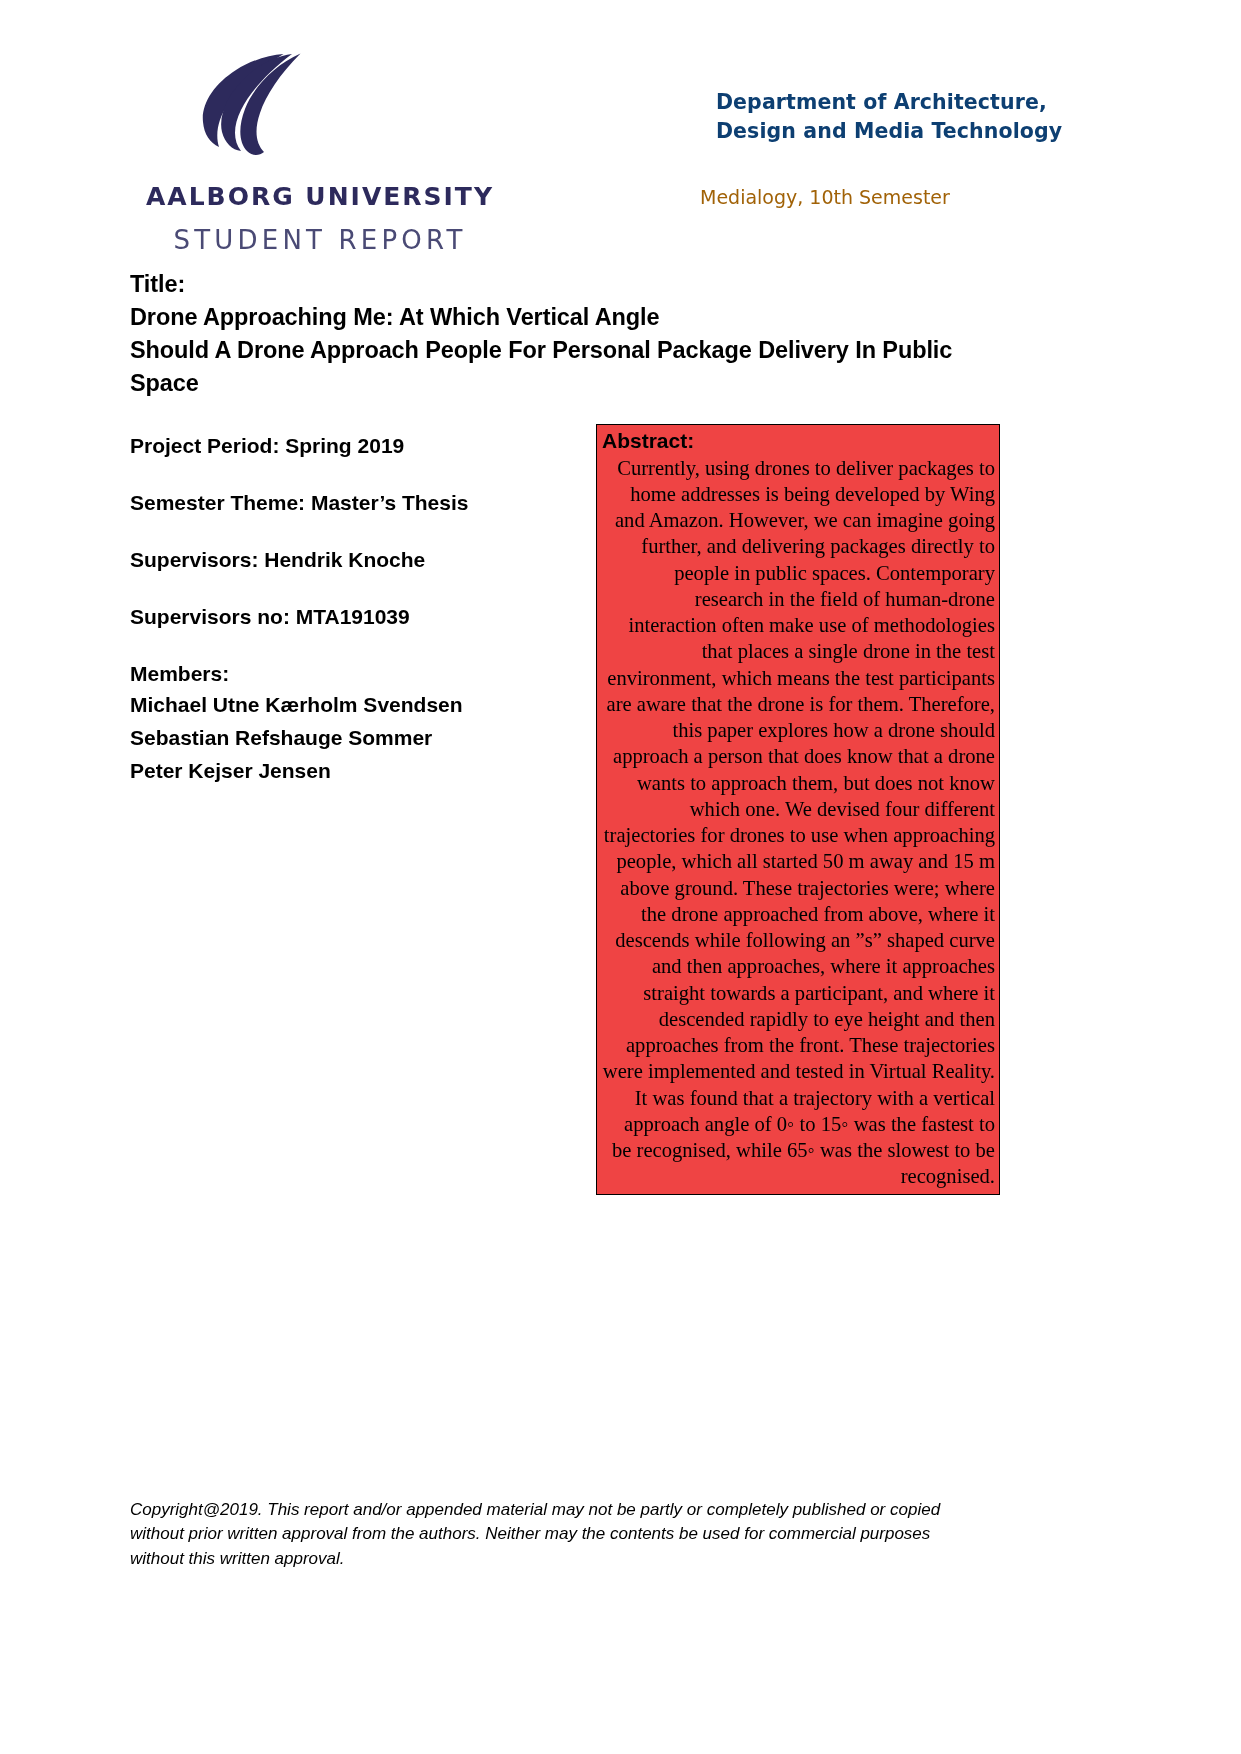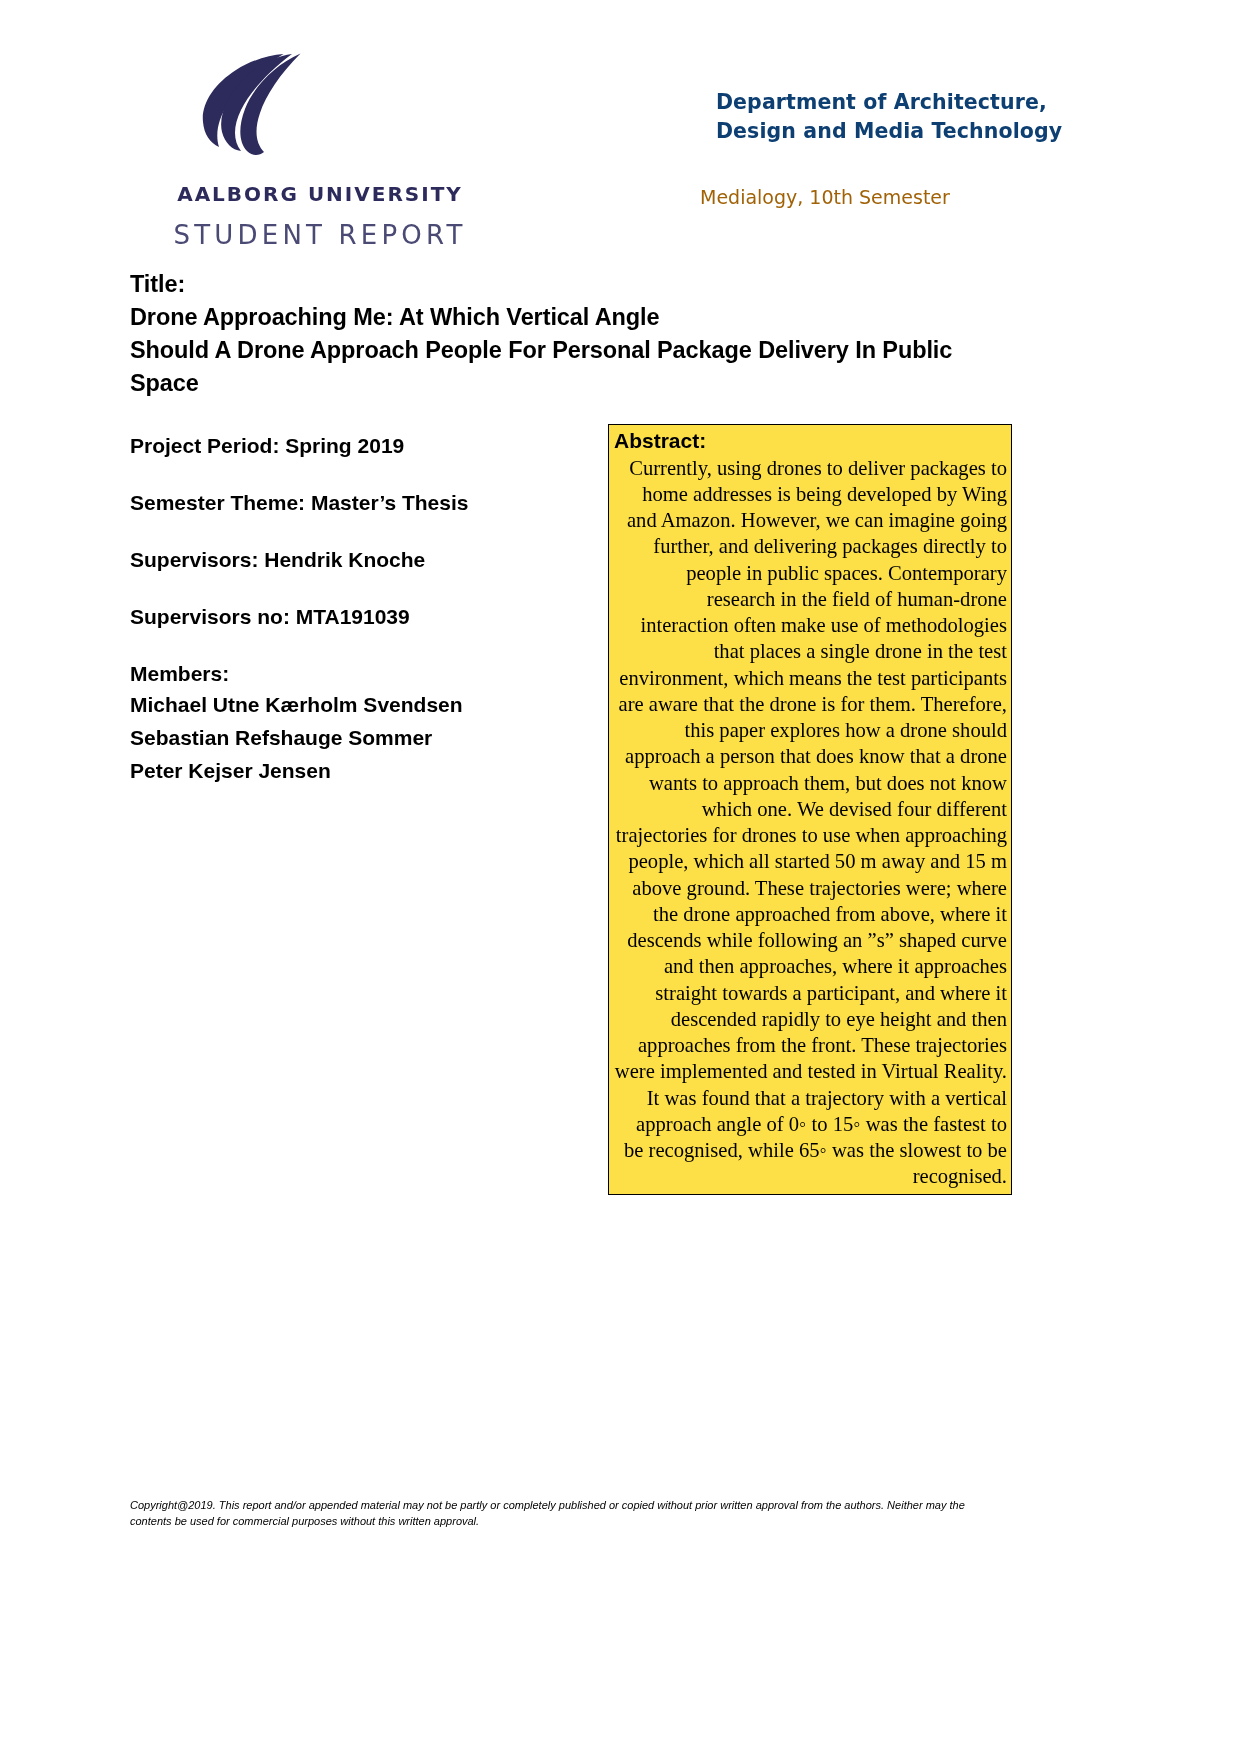--- a/index.html
+++ b/index.html
@@ -40,21 +40,21 @@
   .logo-mark {
     width: 120px;
     height: 108px;
     margin-left: 48px;
     display: block;
   }
 
   .logo-word {
     margin-top: 22px;
     font-family: "DejaVu Sans", sans-serif;
-    font-size: 20px;
+    font-size: 25px;
     font-weight: 700;
     letter-spacing: 2.0px;
     color: #2d2a5c;
     text-align: center;
     white-space: nowrap;
   }
 
   .logo-sub {
     margin-top: 14px;
     font-family: "DejaVu Sans", sans-serif;
@@ -142,22 +142,21 @@
 
   
   .abstract-box {
     position: absolute;
     left: 596px;
     top: 424px;
     width: 404px;
     border: 1.6px solid #000;
     box-sizing: border-box;
     padding: 3px 4px 4px 5px;
-    background: #fde047;
-    margin-left: 12px;
+    background: #ef4444;
   }
 
   .abstract-head {
     font-family: "Liberation Sans", sans-serif;
     font-size: 21px;
     font-weight: 700;
     color: #000;
     line-height: 1.22;
     margin-bottom: 1px;
   }
@@ -173,21 +172,21 @@
   }
 
   
   .footer {
     position: absolute;
     left: 130px;
     top: 1498px;
     width: 840px;
     font-family: "Liberation Sans", sans-serif;
     font-style: italic;
-    font-size: 11px;
+    font-size: 17px;
     font-weight: 400;
     color: #000;
     line-height: 1.44;
   }
 </style>
 </head>
 <body>
 
 <div class="page">
 

